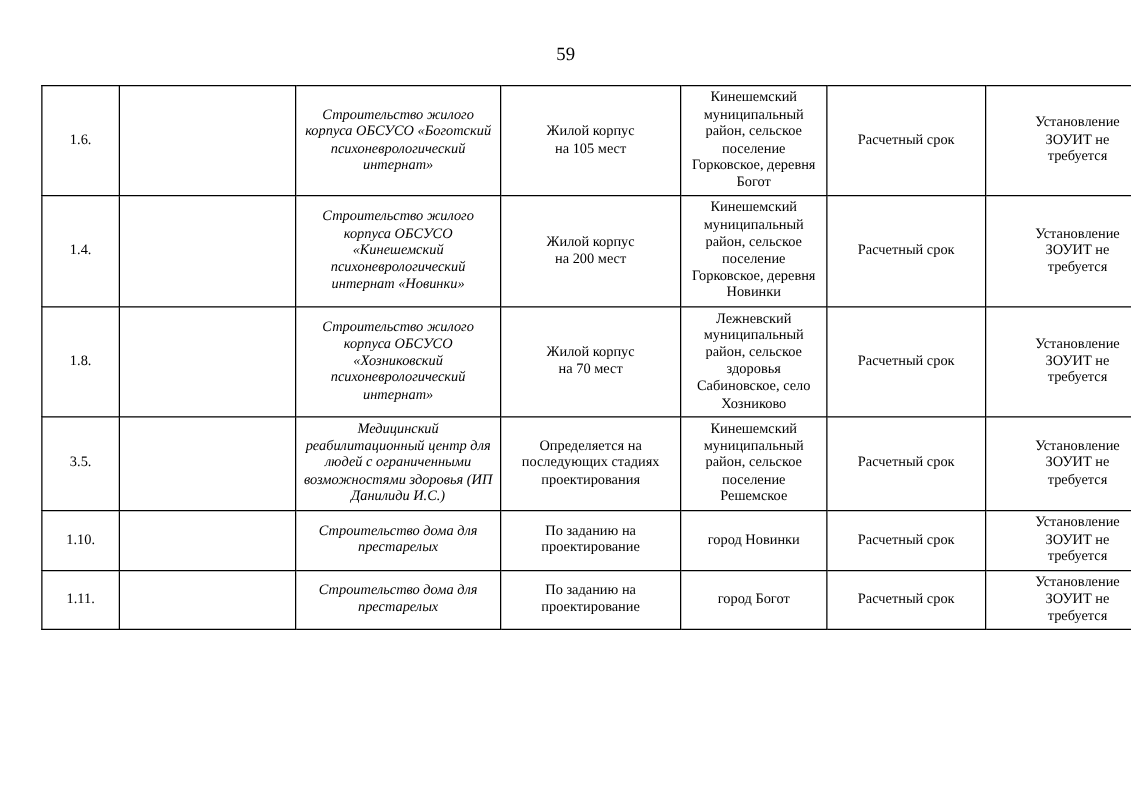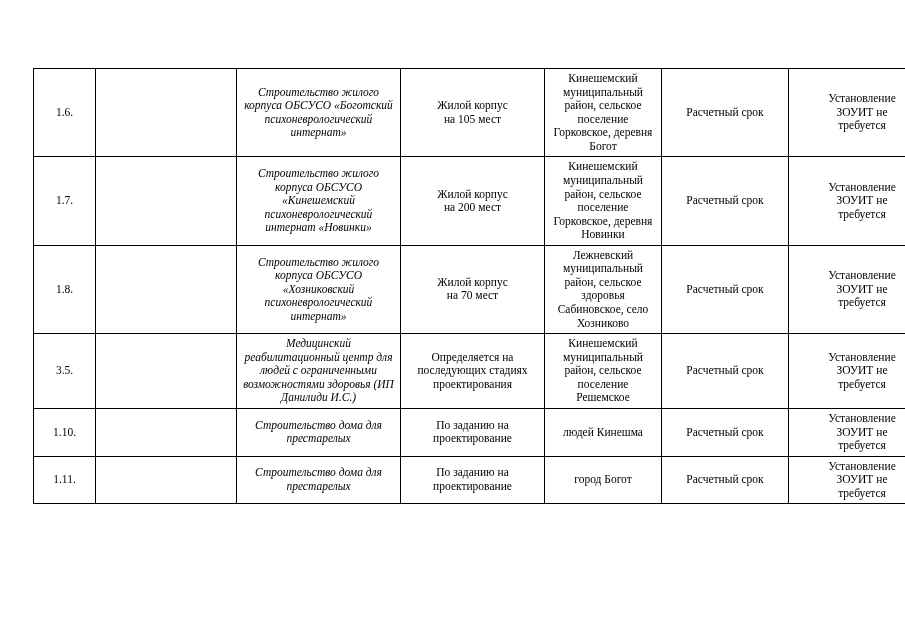--- a/index.html
+++ b/index.html
@@ -61,20 +61,21 @@
   .cell-text {
     display: block;
     white-space: pre-line;
   }
 </style>
 </head>
 <body>
 
 <div class="page">
 
+  <div class="page-number">59</div>
 
   <div class="table-wrap">
     <table class="doc-table">
       <tbody>
         <tr>
           <td class="c-num">
               <span class="cell-text">1.6.</span>
             </td>
           <td class="c-blank">
               <span class="cell-text"></span>
@@ -101,21 +102,21 @@
               <span class="cell-text">Расчетный срок</span>
             </td>
           <td class="c-zone">
               <span class="cell-text">Установление
 ЗОУИТ не
 требуется</span>
             </td>
         </tr>
         <tr>
           <td class="c-num">
-              <span class="cell-text">1.7.</span>
+              <span class="cell-text">1.4.</span>
             </td>
           <td class="c-blank">
               <span class="cell-text"></span>
             </td>
           <td class="c-obj">
               <span class="cell-text">Строительство жилого
 корпуса ОБСУСО
 «Кинешемский
 психоневрологический
 интернат «Новинки»</span>
@@ -220,21 +221,21 @@
             </td>
           <td class="c-obj">
               <span class="cell-text">Строительство дома для
 престарелых</span>
             </td>
           <td class="c-cap">
               <span class="cell-text">По заданию на
 проектирование</span>
             </td>
           <td class="c-loc">
-              <span class="cell-text">людей Кинешма</span>
+              <span class="cell-text">город Новинки</span>
             </td>
           <td class="c-term">
               <span class="cell-text">Расчетный срок</span>
             </td>
           <td class="c-zone">
               <span class="cell-text">Установление
 ЗОУИТ не
 требуется</span>
             </td>
         </tr>

